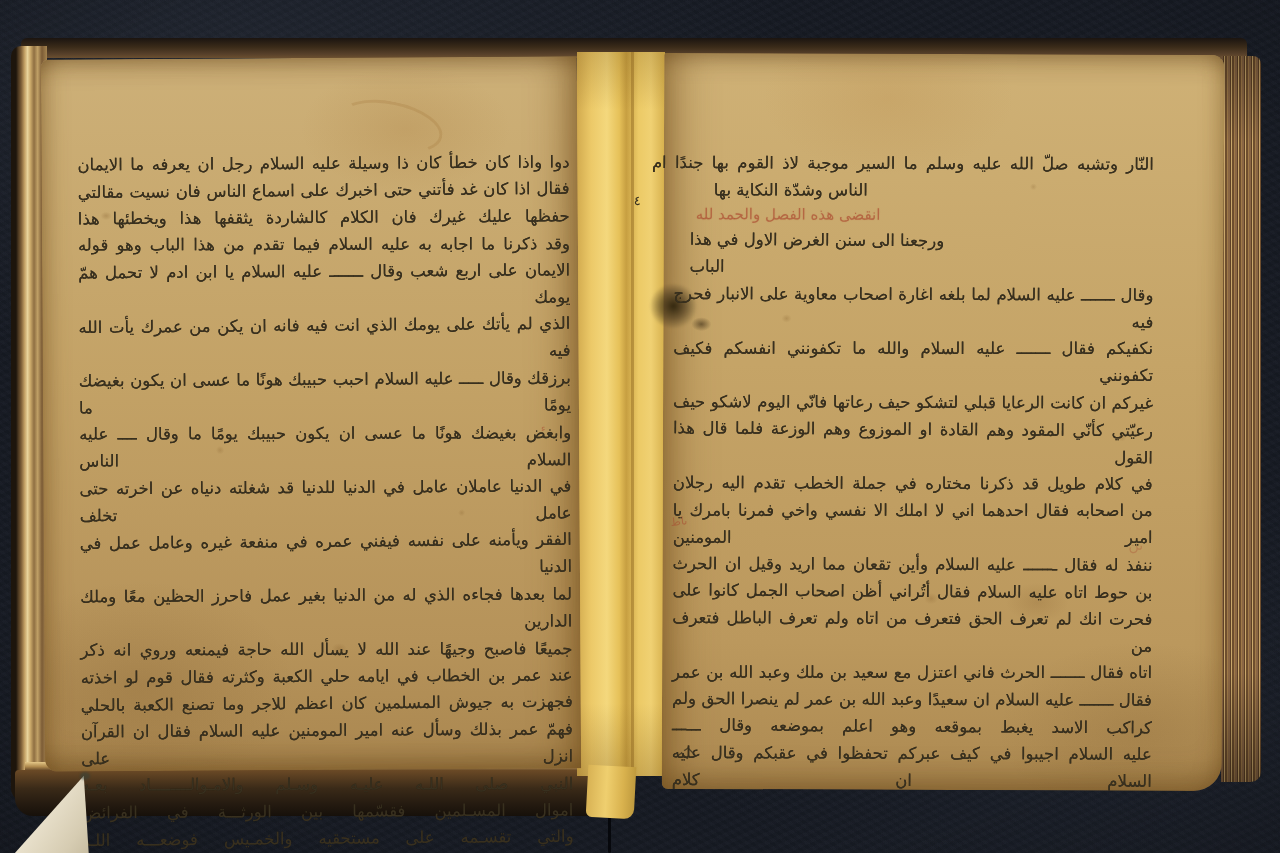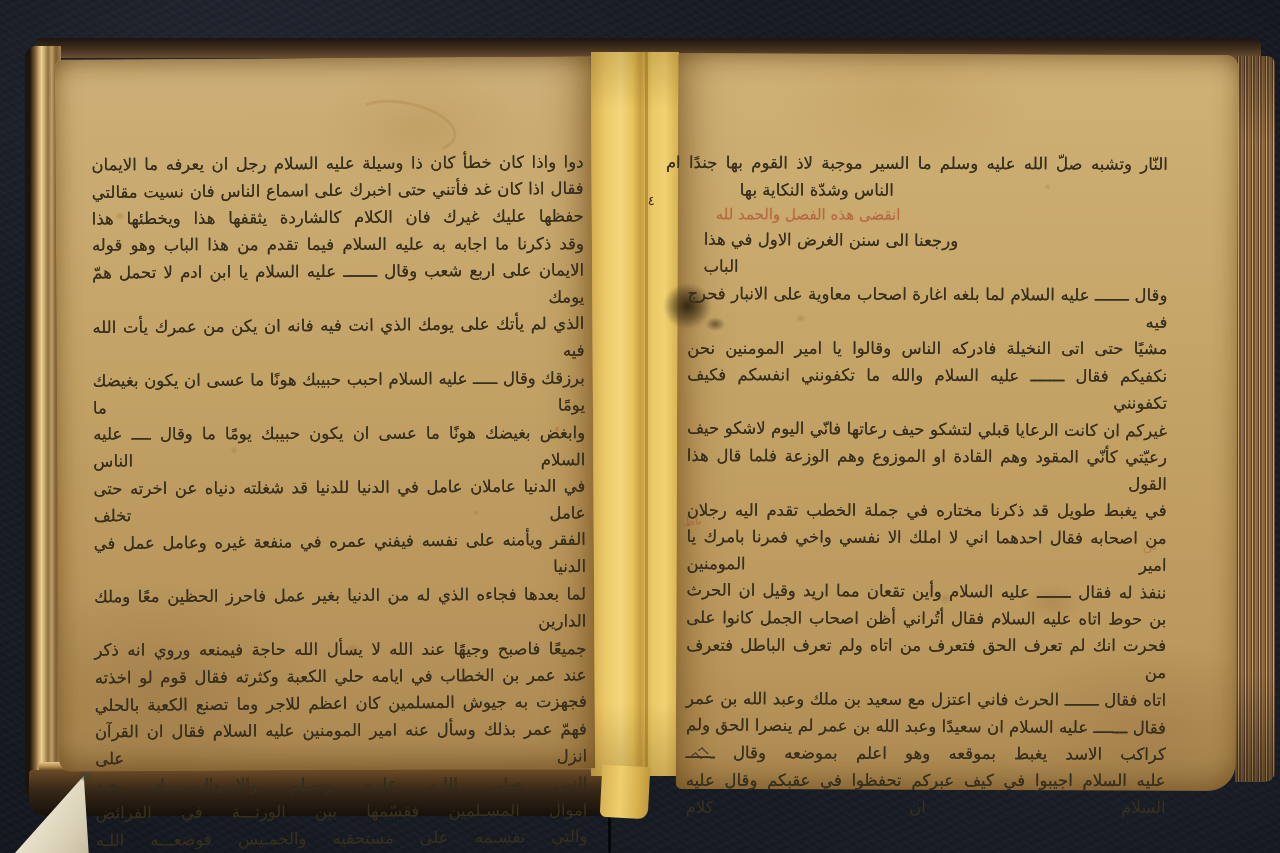--- a/index.html
+++ b/index.html
@@ -10,21 +10,21 @@
       radial-gradient(900px 500px at 18% 8%, rgba(82,92,110,.16), transparent 62%),
       radial-gradient(700px 420px at 88% 85%, rgba(60,70,88,.12), transparent 60%),
       repeating-linear-gradient(37deg, rgba(255,255,255,.012) 0 3px, rgba(0,0,0,.02) 3px 6px),
       repeating-linear-gradient(-24deg, rgba(255,255,255,.010) 0 4px, rgba(0,0,0,.018) 4px 8px),
       #151922;
   }
   .vignette{position:absolute;inset:0;pointer-events:none;
     background:radial-gradient(1300px 860px at 50% 45%, transparent 55%, rgba(0,0,0,.28));}
   .seam{position:absolute;left:608px;top:802px;width:3px;height:51px;background:rgba(4,5,8,.85);border-radius:2px;}
 
-  #book{position:absolute;left:25px;top:38px;width:1250px;height:776px;}
+  #book{position:absolute;left:11px;top:38px;width:1250px;height:776px;}
 
   .top-edge{position:absolute;left:10px;top:0;width:1226px;height:20px;
     background:linear-gradient(180deg,#1b1410,#3a2b19 45%,#57402a 80%,#6b4f30);
     border-radius:6px 6px 0 0;}
   .left-stack{position:absolute;left:0;top:8px;width:36px;height:756px;border-radius:10px 0 0 14px;
     background:linear-gradient(90deg,#1d150c 0 14%,#4a3720 20%,#7a5c36 28%,#c5a266 38%,#e9d49c 46%,#caa96a 54%,#8f6f42 64%,#c0a066 74%,#7c5c36 86%,#a4834f 100%);}
   .bottom-cover{position:absolute;left:4px;top:732px;width:616px;height:46px;border-radius:4px 0 6px 18px;
     background:linear-gradient(180deg,#6b4a26,#3a2a18 40%,#241a10 75%,#16100a);}
   .bottom-stack{position:absolute;left:14px;top:724px;width:596px;height:10px;
     background:linear-gradient(180deg,#e4c788,#b18c50 45%,#6e4f2c 80%,#3c2a16);}
@@ -134,29 +134,28 @@
       </div>
     <span class="mark mark-red" style="left:498px;top:366px;font-size:10px;">ء</span>
   </div>
 
   <div class="page page-right">
     <div class="stain blot1"></div>
     <div class="stain blot2"></div>
     <div class="stain stain-low"></div>
     <div class="textblock tb-right" id="tb-right">
         <div class="line" style="margin-left: -22px;">النّار وتشبه صلّ الله عليه وسلم ما السير موجبة لاذ القوم بها جندًا ام</div>
-        <div class="line" style="width: 42%; text-align: right; text-align-last: left; margin-right: auto; margin-left: 52px;">الناس وشدّة النكاية بها</div>
-        <div class="line red" style="width: 54%; text-align: left; text-align-last: left; margin-right: auto; margin-left: 28px;">انقضى هذه الفصل والحمد لله</div>
+        <div class="line" style="width: 42%; text-align: right; text-align-last: left; margin-right: auto; margin-left: 40px;">الناس وشدّة النكاية بها</div>
+        <div class="line red" style="width: 54%; text-align: left; text-align-last: left; margin-right: auto; margin-left: 22px;">انقضى هذه الفصل والحمد لله</div>
         <div class="line" style="width: 60%; text-align: left; text-align-last: left; margin-right: auto; margin-left: 16px;">ورجعنا الى سنن الغرض الاول في هذا الباب</div>
         <div class="line">وقال ـــــــ عليه السلام لما بلغه اغارة اصحاب معاوية على الانبار فحرج فيه</div>
-        <div class="line">مشيًا حتى اتى النخيلة فادركه الناس وقالوا يا امير المومنين نحن</div>
         <div class="line">نكفيكم فقال ـــــــ عليه السلام والله ما تكفونني انفسكم فكيف تكفونني</div>
         <div class="line">غيركم ان كانت الرعايا قبلي لتشكو حيف رعاتها فانّي اليوم لاشكو حيف</div>
         <div class="line">رعيّتي كأنّي المقود وهم القادة او الموزوع وهم الوزعة فلما قال هذا القول</div>
-        <div class="line">في يغبط طويل قد ذكرنا مختاره في جملة الخطب تقدم اليه رجلان</div>
+        <div class="line">في كلام طويل قد ذكرنا مختاره في جملة الخطب تقدم اليه رجلان</div>
         <div class="line">من اصحابه فقال احدهما اني لا املك الا نفسي واخي فمرنا بامرك يا امير المومنين</div>
         <div class="line">ننفذ له فقال ـــــــ عليه السلام وأين تقعان مما اريد وقيل ان الحرث</div>
         <div class="line">بن حوط اتاه عليه السلام فقال أتُراني أظن اصحاب الجمل كانوا على</div>
         <div class="line">فحرت انك لم تعرف الحق فتعرف من اتاه ولم تعرف الباطل فتعرف من</div>
         <div class="line">اتاه فقال ـــــــ الحرث فاني اعتزل مع سعيد بن ملك وعبد الله بن عمر</div>
         <div class="line">فقال ـــــــ عليه السلام ان سعيدًا وعبد الله بن عمر لم ينصرا الحق ولم</div>
         <div class="line">كراكب الاسد يغبط بموقعه وهو اعلم بموضعه وقال ــــــ</div>
         <div class="line">عليه السلام اجيبوا في كيف عبركم تحفظوا في عقبكم وقال عليه السلام ان كلام</div>
       </div>
     <span class="mark" style="left:-30px;top:140px;font-size:13px;">٤</span>

